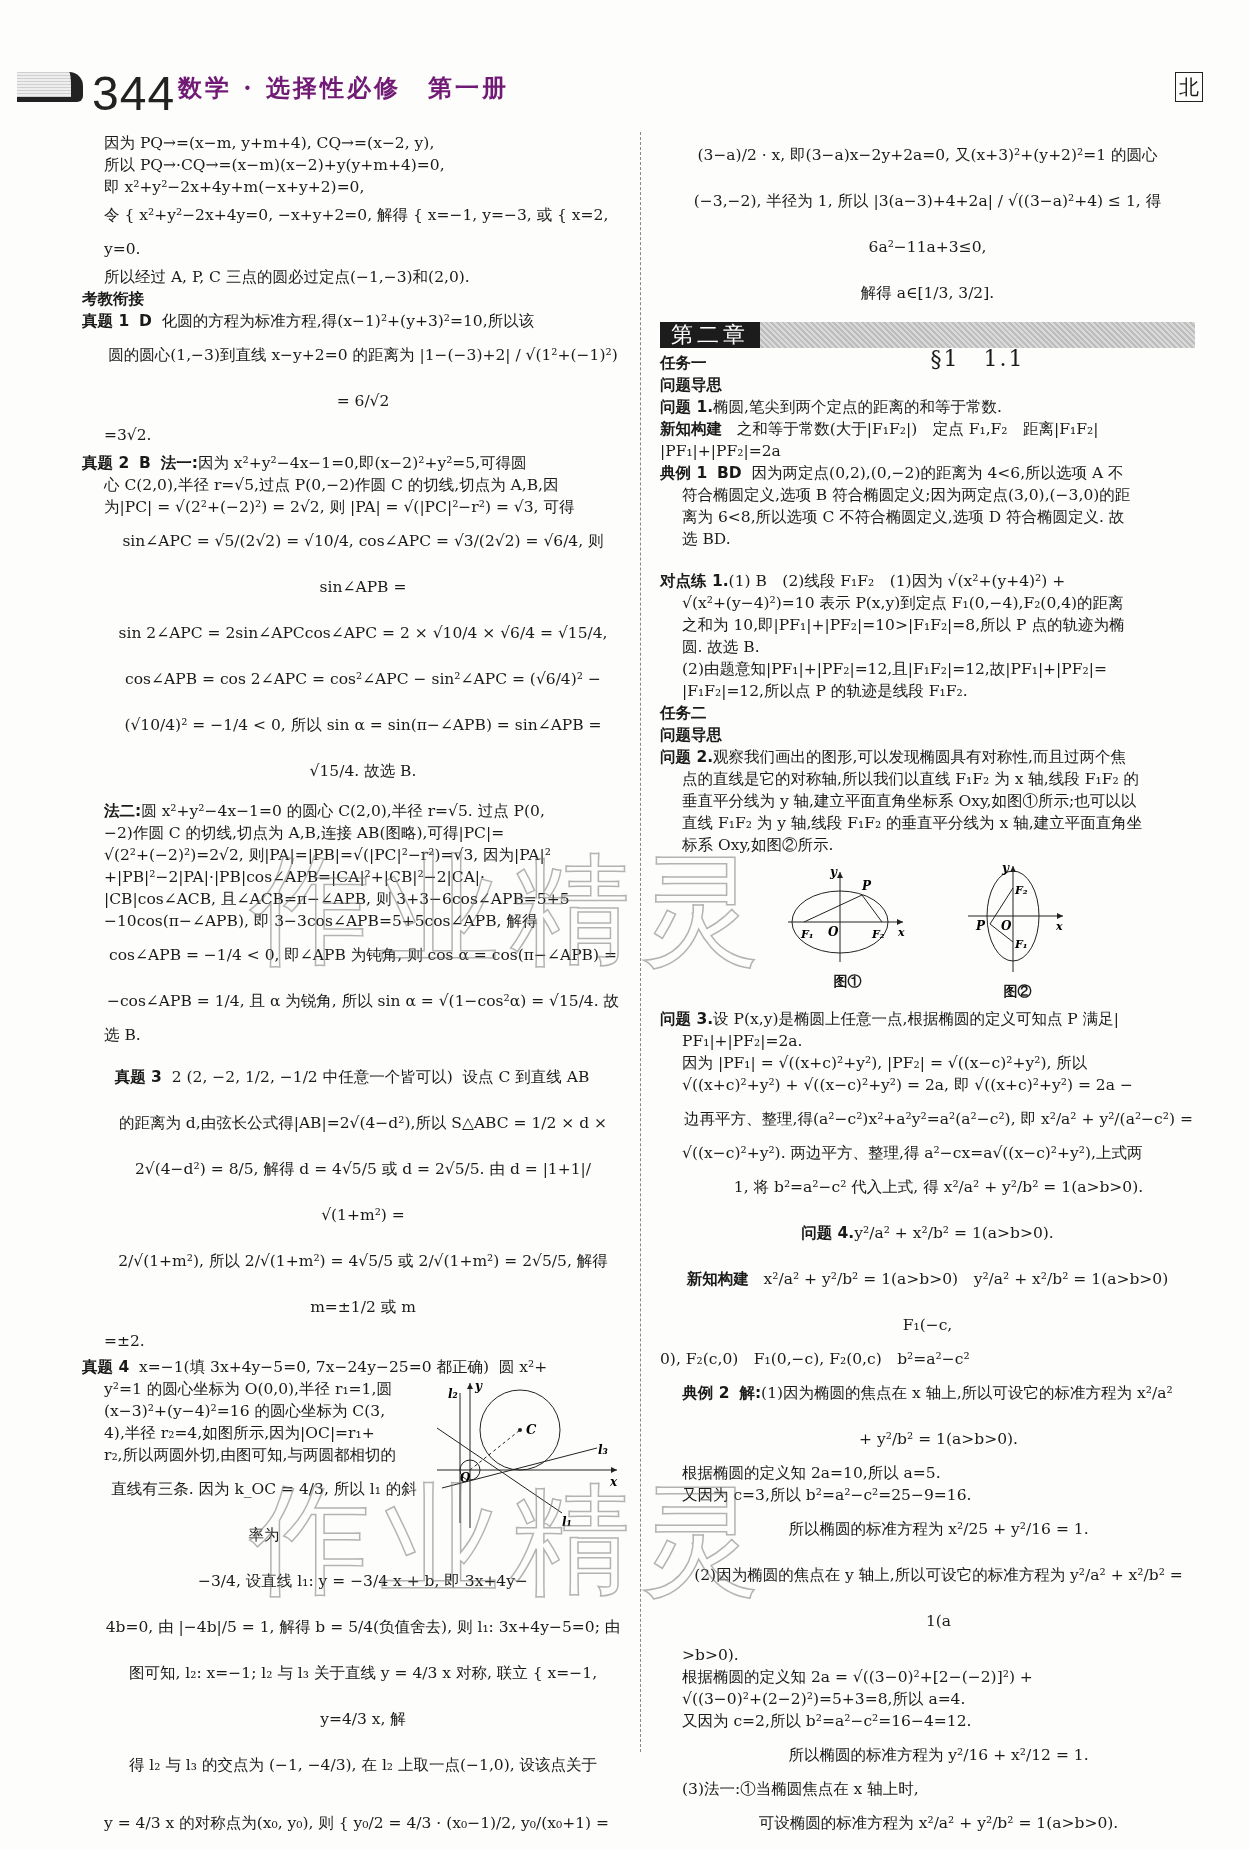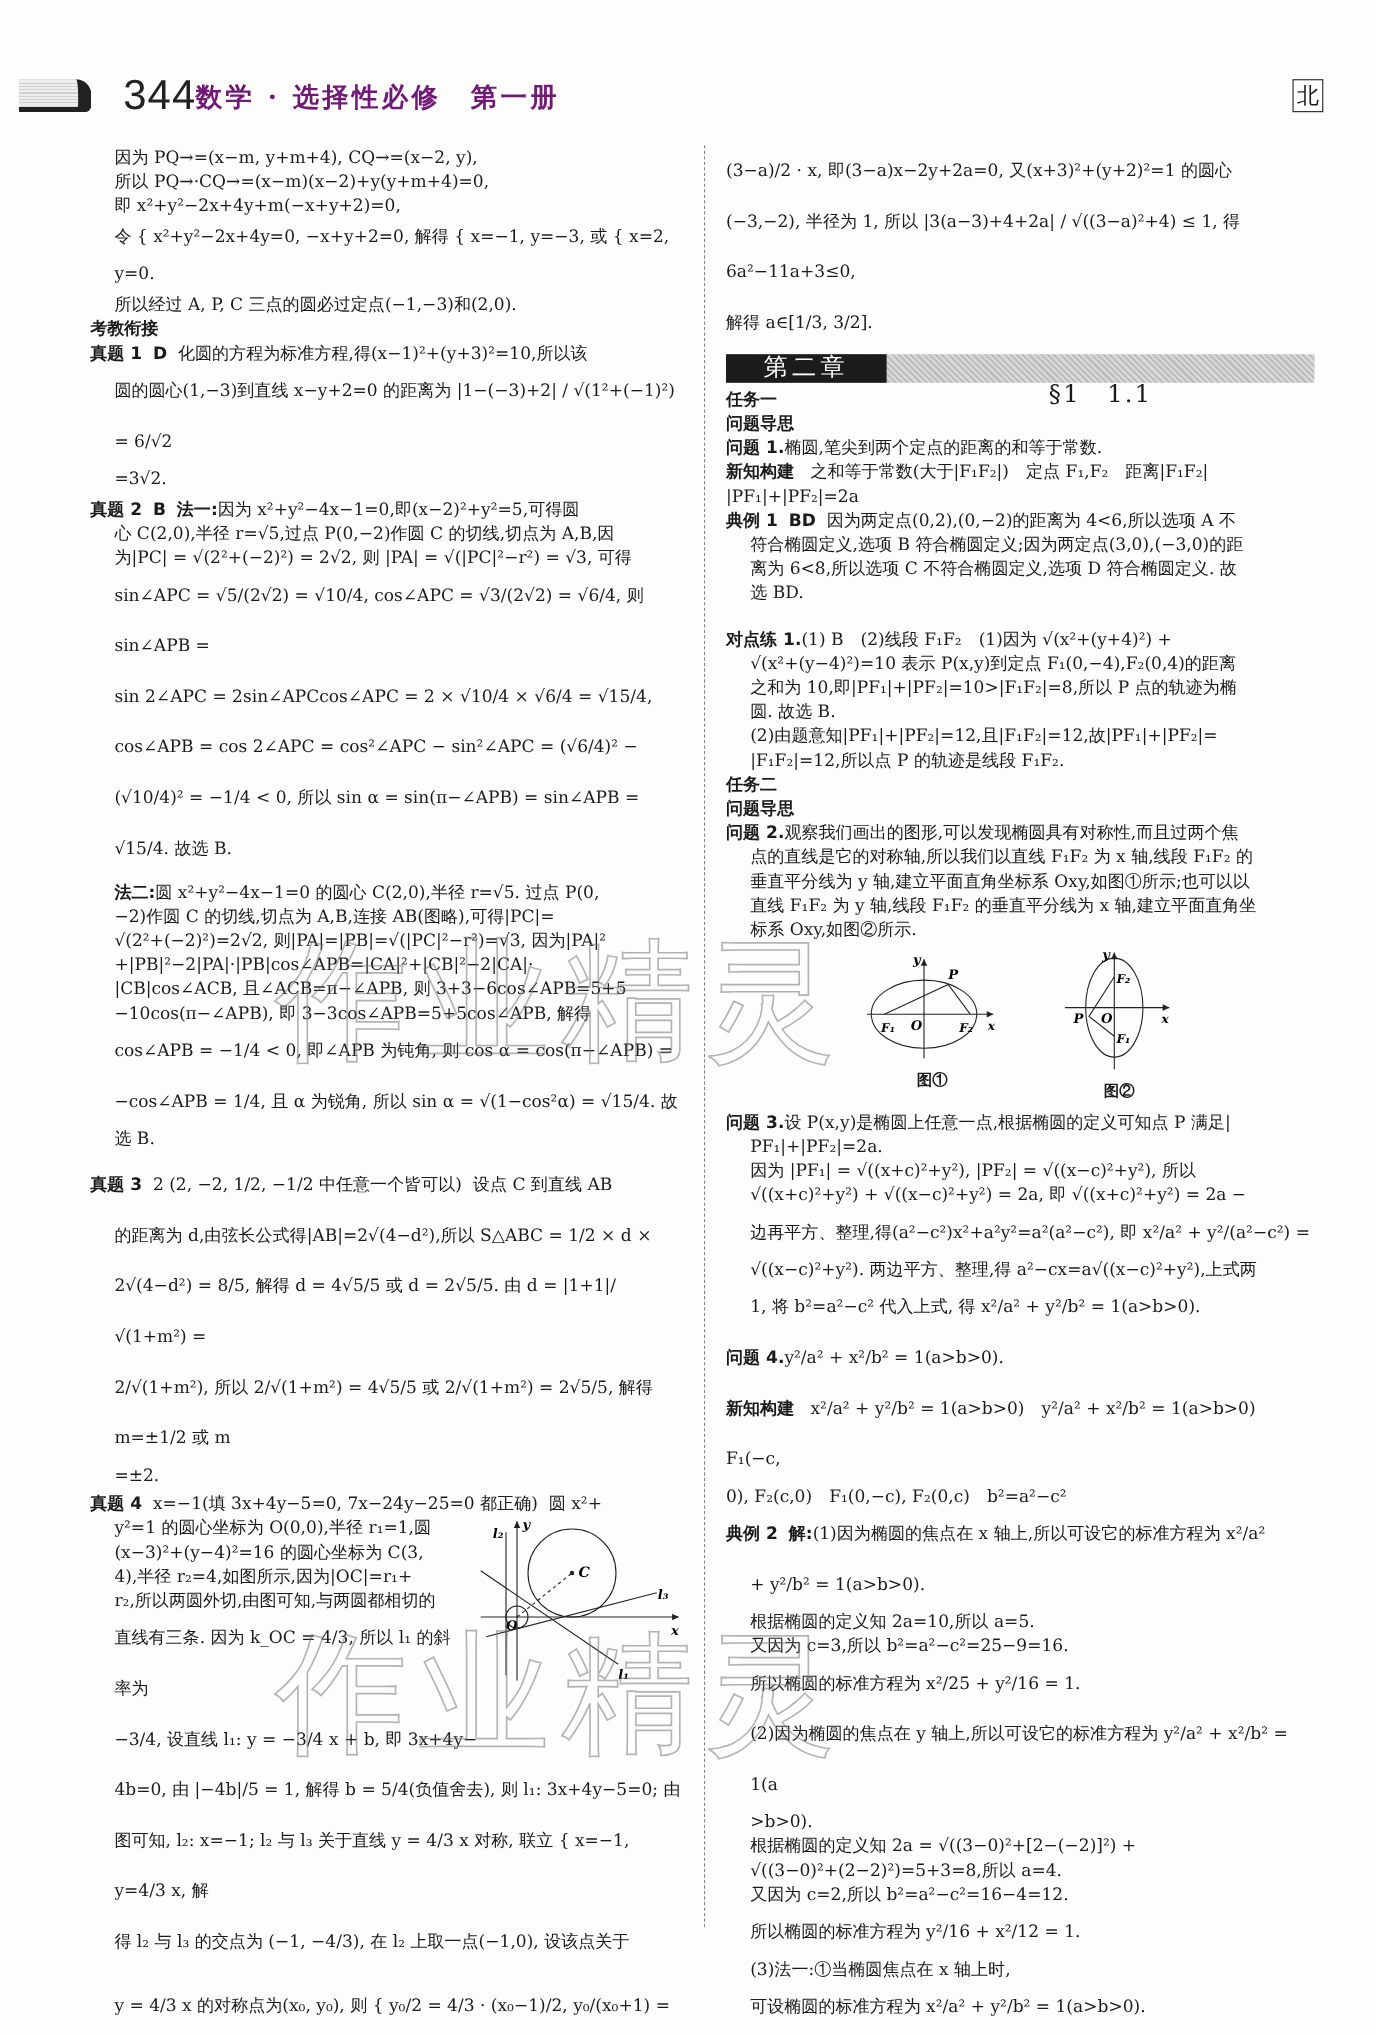--- a/index.html
+++ b/index.html
@@ -1,33 +1,33 @@
 <!DOCTYPE html>
 <html><head>
 <meta charset="utf-8">
 <style>
   html,body{margin:0;padding:0;}
   body{width:1250px;height:1850px;background:#fdfdfb;position:relative;overflow:hidden;
        font-family:"DejaVu Serif","Liberation Serif",serif;color:#1a1a1a;}
   .hdr-tab{position:absolute;left:17px;top:72px;width:66px;height:30px;
        background:repeating-linear-gradient(0deg,#cfcfcf 0 1px,#eee 1px 3px);
        border-bottom:5px solid #222;border-right:12px solid #222;border-top-right-radius:14px;border-bottom-right-radius:6px;box-sizing:border-box;}
-  .pageno{position:absolute;left:112px;top:66px;font-family:"Liberation Sans",sans-serif;font-size:38px;color:#222;letter-spacing:1px;}
+  .pageno{position:absolute;left:92px;top:66px;font-family:"Liberation Sans",sans-serif;font-size:48px;color:#222;letter-spacing:1px;}
   .booktitle{position:absolute;left:178px;top:72px;font-size:24px;color:#701a75;letter-spacing:3px;font-weight:bold;}
   .bei{position:absolute;left:1175px;top:72px;width:26px;height:28px;border:1.5px solid #222;font-size:20px;text-align:center;line-height:28px;}
   .divider{position:absolute;left:640px;top:132px;height:1620px;border-left:1.5px dashed #888;}
   .col{position:absolute;font-size:15.5px;line-height:22px;}
   .left{left:82px;top:132px;width:540px;}
   .right{left:660px;top:132px;width:535px;}
   .p{margin:0;}
   .ind{padding-left:22px;}
   .b{font-weight:bold;font-family:"DejaVu Sans","Liberation Sans",sans-serif;}
-  .tall{line-height:46px;}
+  .tall{line-height:46px;text-align:center;}
   .chap{display:flex;height:26px;margin:6px 0 4px 0;background:repeating-linear-gradient(45deg,#bdbdbd 0 2px,#d9d9d9 2px 4px);}
-  .chap .l{background:#1c1c1c;color:#fff;font-size:22px;line-height:26px;padding:0 34px;letter-spacing:4px;}
+  .chap .l{background:#1c1c1c;color:#fff;font-size:22px;line-height:26px;padding:0 11px;letter-spacing:4px;}
   .chap .r{flex:1;text-align:center;font-size:22px;line-height:26px;letter-spacing:2px;margin-top:24px;}
   .figs{display:flex;justify-content:center;gap:60px;margin:8px 0 6px 0;}
   .fig{text-align:center;font-size:14px;font-weight:bold;}
   .fig4{float:right;margin:0 0 4px 8px;}
   .wm{position:absolute;font-size:120px;color:transparent;-webkit-text-stroke:1.5px #777;font-family:"DejaVu Sans",sans-serif;opacity:.55;letter-spacing:10px;pointer-events:none;}
 </style>
 </head>
 <body>
 
 <div class="hdr-tab"></div>

